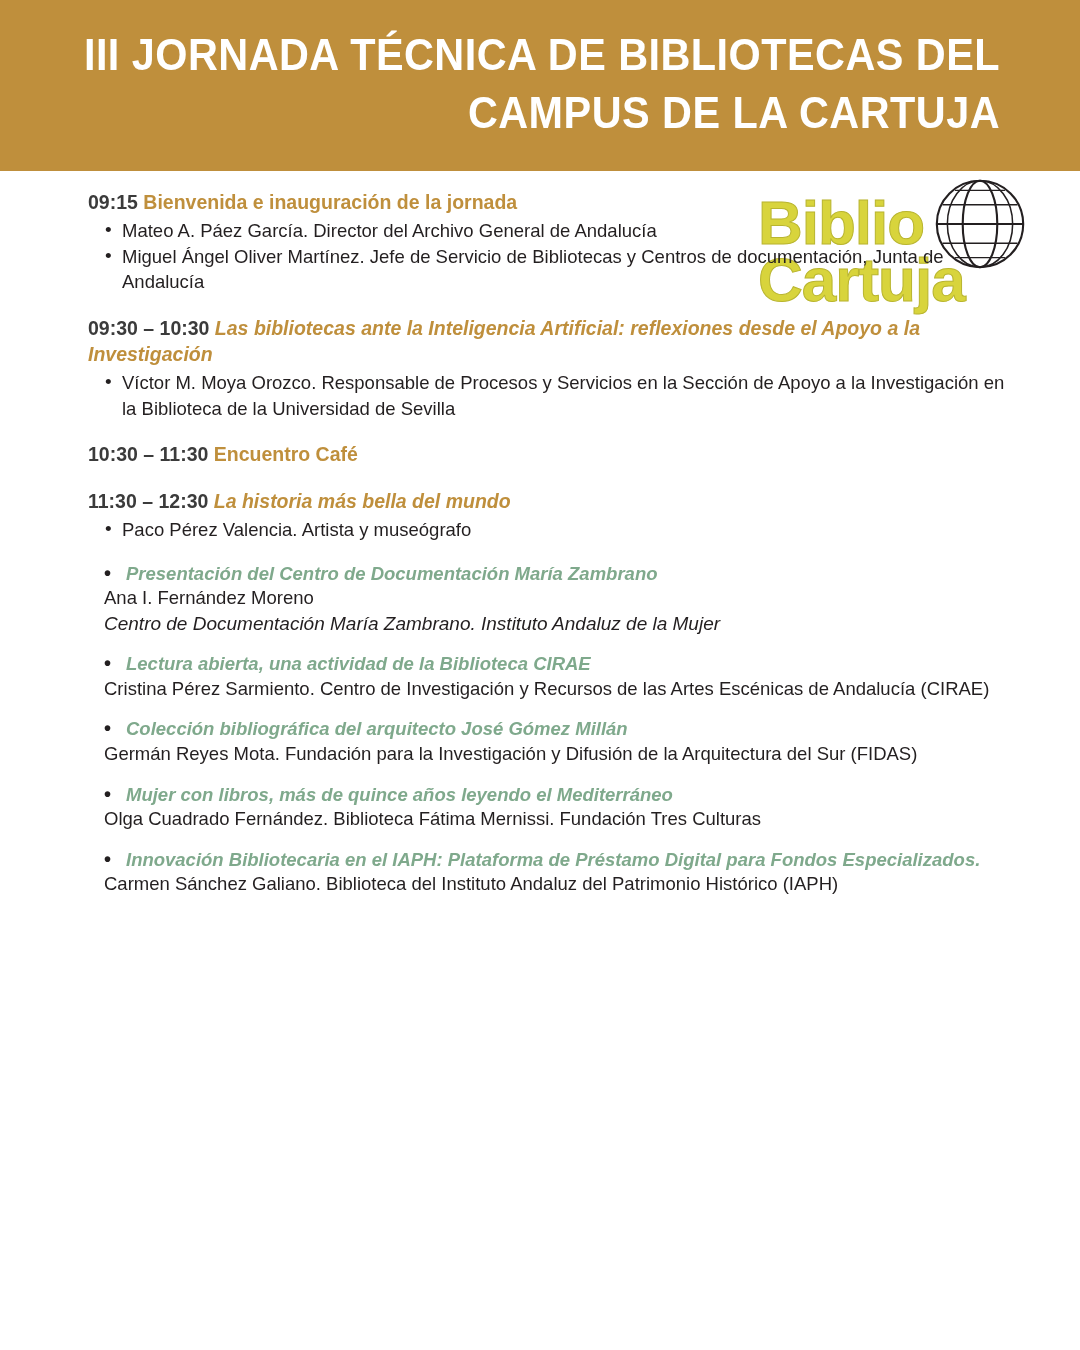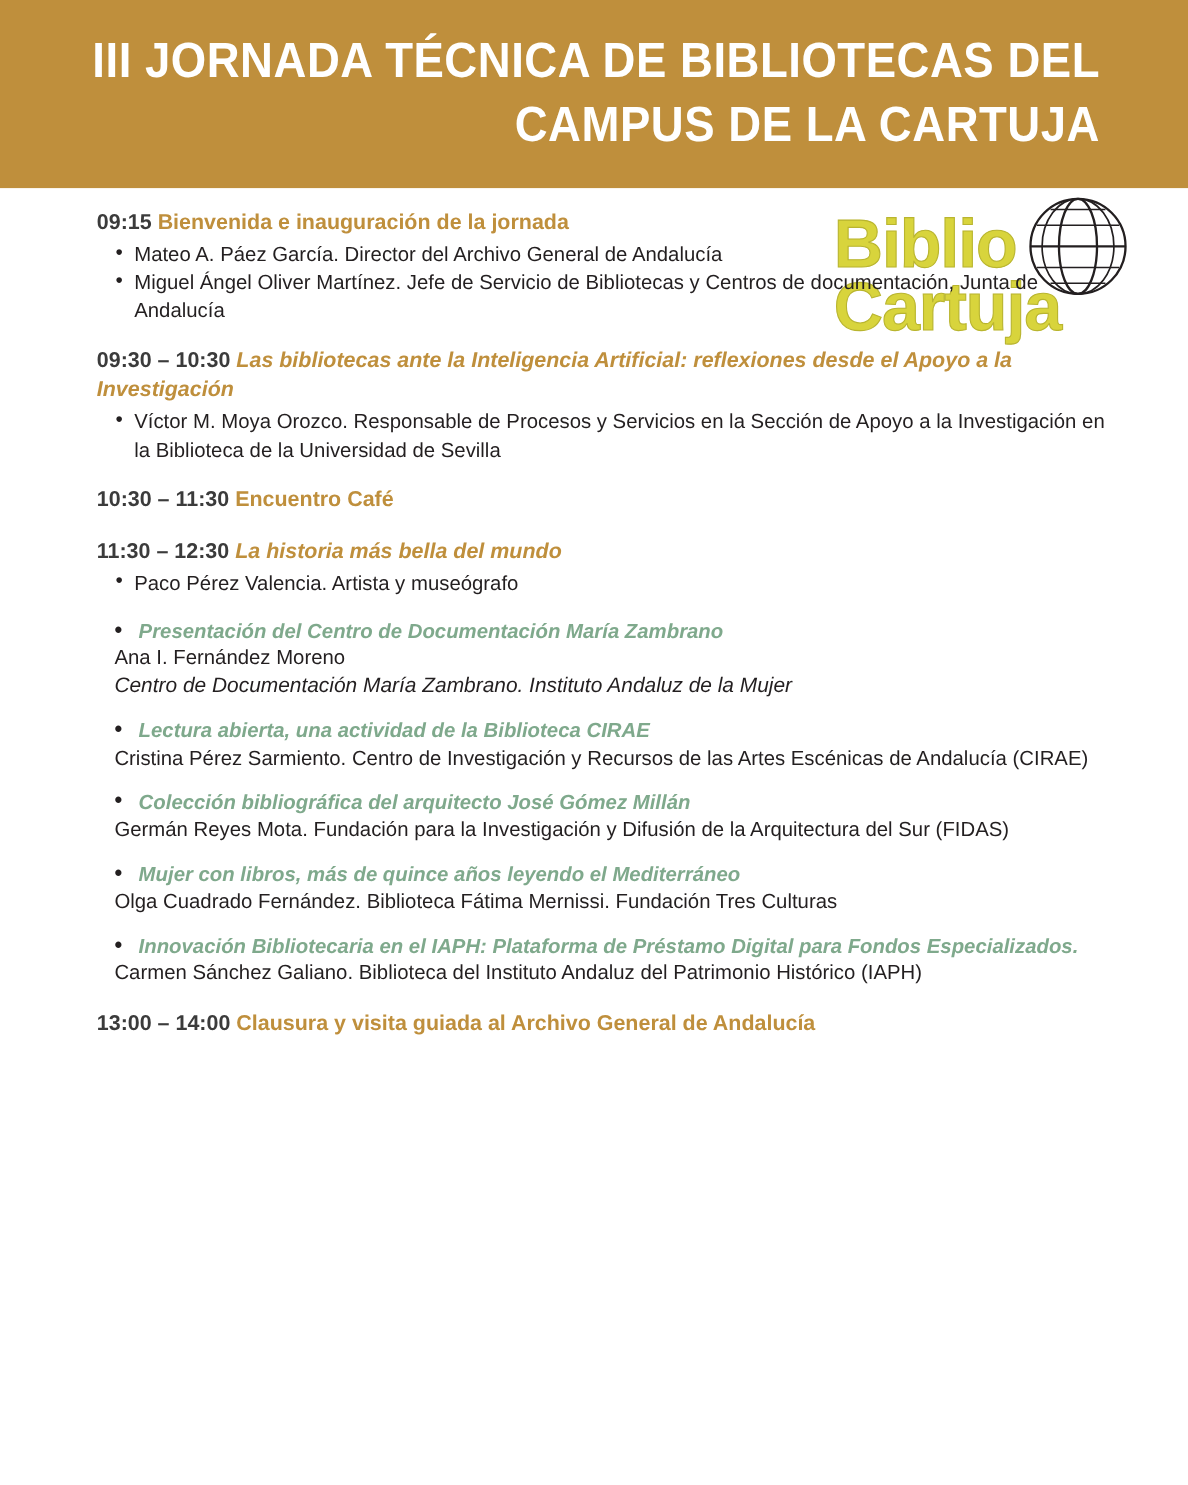--- a/index.html
+++ b/index.html
@@ -238,20 +238,14 @@
       </div>
 
       <div class="five-item">
         <div class="five-title">Innovación Bibliotecaria en el IAPH: Plataforma de Préstamo Digital para Fondos Especializados.</div>
         <div class="five-person">Carmen Sánchez Galiano. Biblioteca del Instituto Andaluz del Patrimonio Histórico (IAPH)</div>
       </div>
 
     </div>
   </section>
 
-  <section class="entry closing">
-    <div class="entry-head">
-      <span class="time">13:00 – 14:00</span>
-      <span class="title-gold">Clausura y visita guiada al Archivo General de Andalucía</span>
-    </div>
-  </section>
 
 </main>
 
 </body></html>

